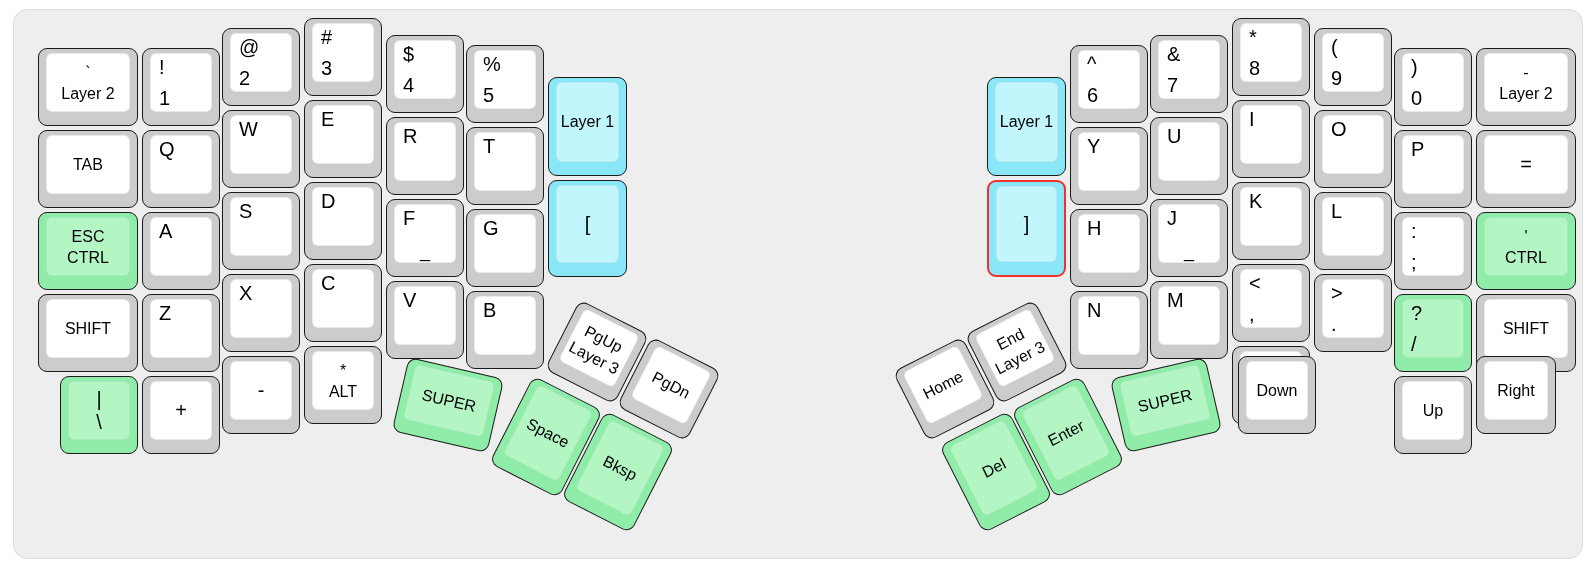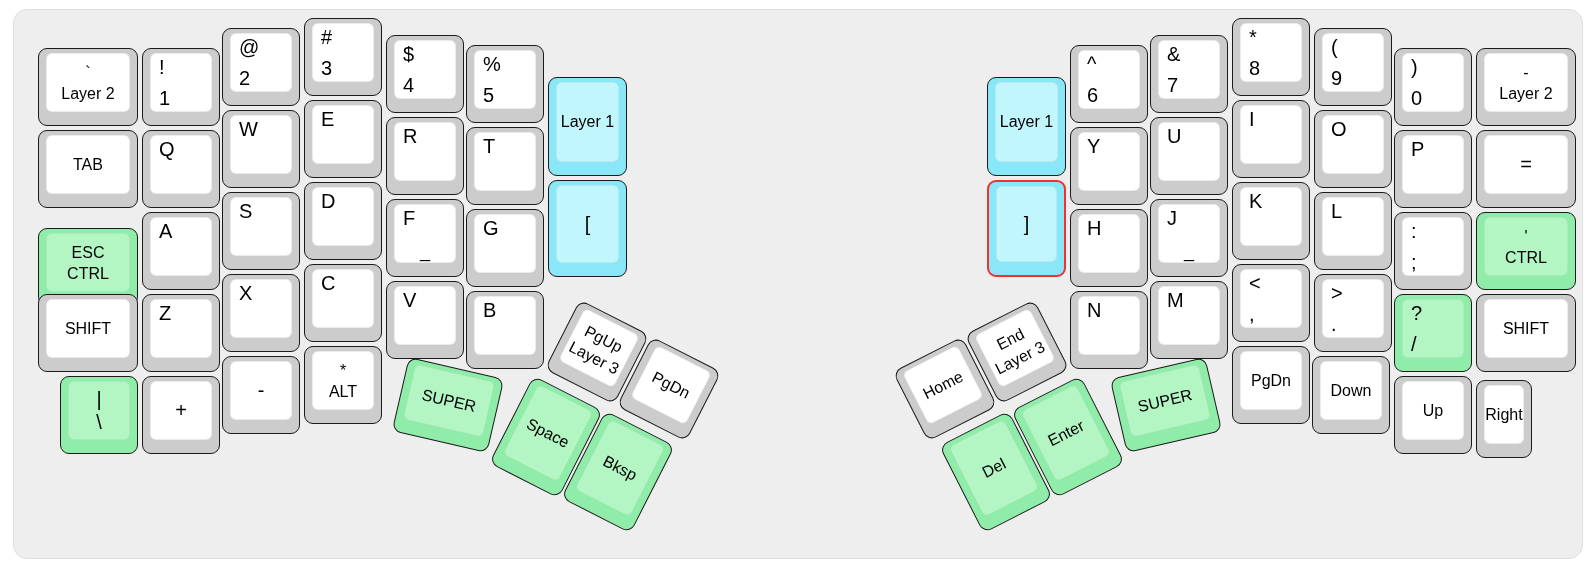--- a/index.html
+++ b/index.html
@@ -51,21 +51,21 @@
           <span class="ln">`</span>
           <span class="ln">Layer 2</span>
         </span>
       </div>
     </div>
     <div class="key" style="left: 38px; top: 130px; width: 100px; height: 78px;">
       <div class="cap">
         <span class="mid">TAB</span>
       </div>
     </div>
-    <div class="key green" style="left: 38px; top: 228px; width: 100px; height: 78px;">
+    <div class="key green" style="left: 38px; top: 212px; width: 100px; height: 78px;">
       <div class="cap">
         <span class="lines">
           <span class="ln">ESC</span>
           <span class="ln">CTRL</span>
         </span>
       </div>
     </div>
     <div class="key" style="left: 38px; top: 294px; width: 100px; height: 78px;">
       <div class="cap">
         <span class="mid">SHIFT</span>
@@ -326,21 +326,21 @@
       <div class="cap">
         <span class="tl">L</span>
       </div>
     </div>
     <div class="key" style="left: 1314px; top: 274px; width: 78px; height: 78px;">
       <div class="cap">
         <span class="tl">&gt;</span>
         <span class="bl">.</span>
       </div>
     </div>
-    <div class="key" style="left: 1312px; top: 356px; width: 78px; height: 78px;">
+    <div class="key" style="left: 1238px; top: 356px; width: 78px; height: 78px;">
       <div class="cap">
         <span class="mid">Down</span>
       </div>
     </div>
     <div class="key" style="left: 1394px; top: 48px; width: 78px; height: 78px;">
       <div class="cap">
         <span class="tl">)</span>
         <span class="bl">0</span>
       </div>
     </div>
@@ -385,21 +385,21 @@
           <span class="ln">'</span>
           <span class="ln">CTRL</span>
         </span>
       </div>
     </div>
     <div class="key" style="left: 1476px; top: 294px; width: 100px; height: 78px;">
       <div class="cap">
         <span class="mid">SHIFT</span>
       </div>
     </div>
-    <div class="key" style="left: 1476px; top: 380px; width: 56px; height: 78px;">
+    <div class="key" style="left: 1476px; top: 356px; width: 80px; height: 78px;">
       <div class="cap">
         <span class="mid">Right</span>
       </div>
     </div>
     <div class="key cyan" style="left: 987px; top: 77px; width: 79px; height: 99px;">
       <div class="cap">
         <span class="mid">Layer 1</span>
       </div>
     </div>
     <div class="key cyan sel" style="left: 987px; top: 180px; width: 79px; height: 97px;">

